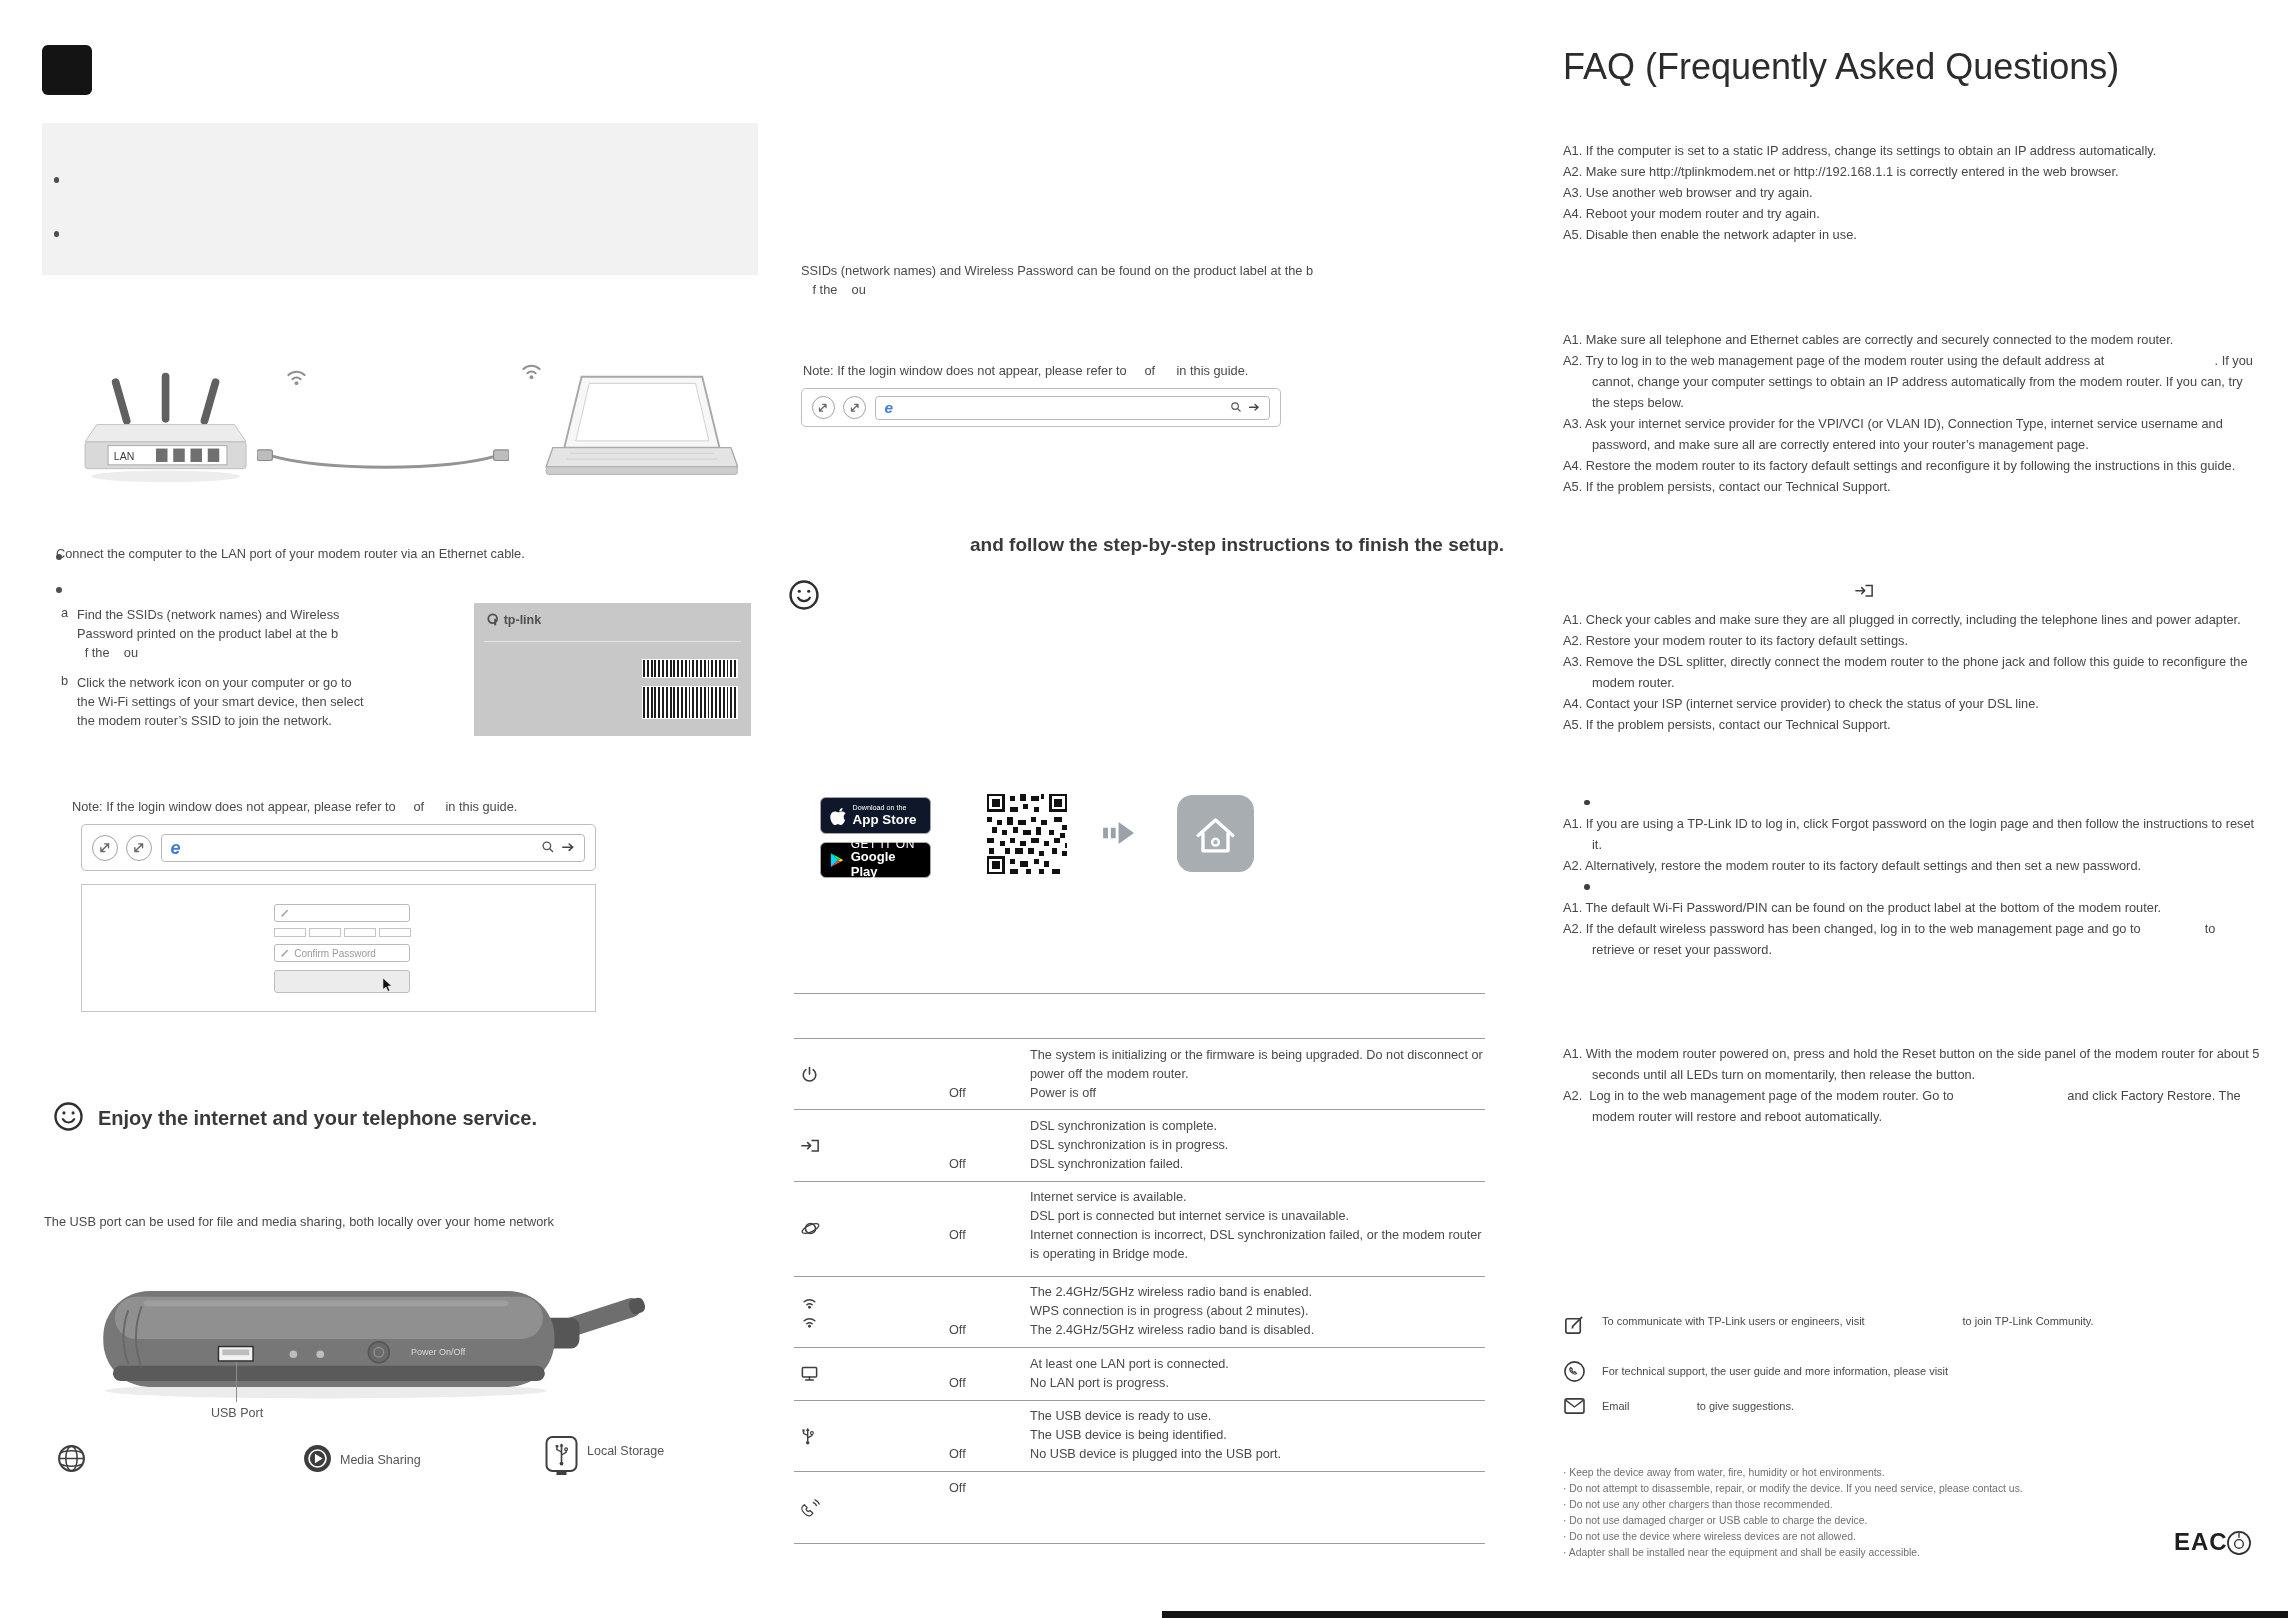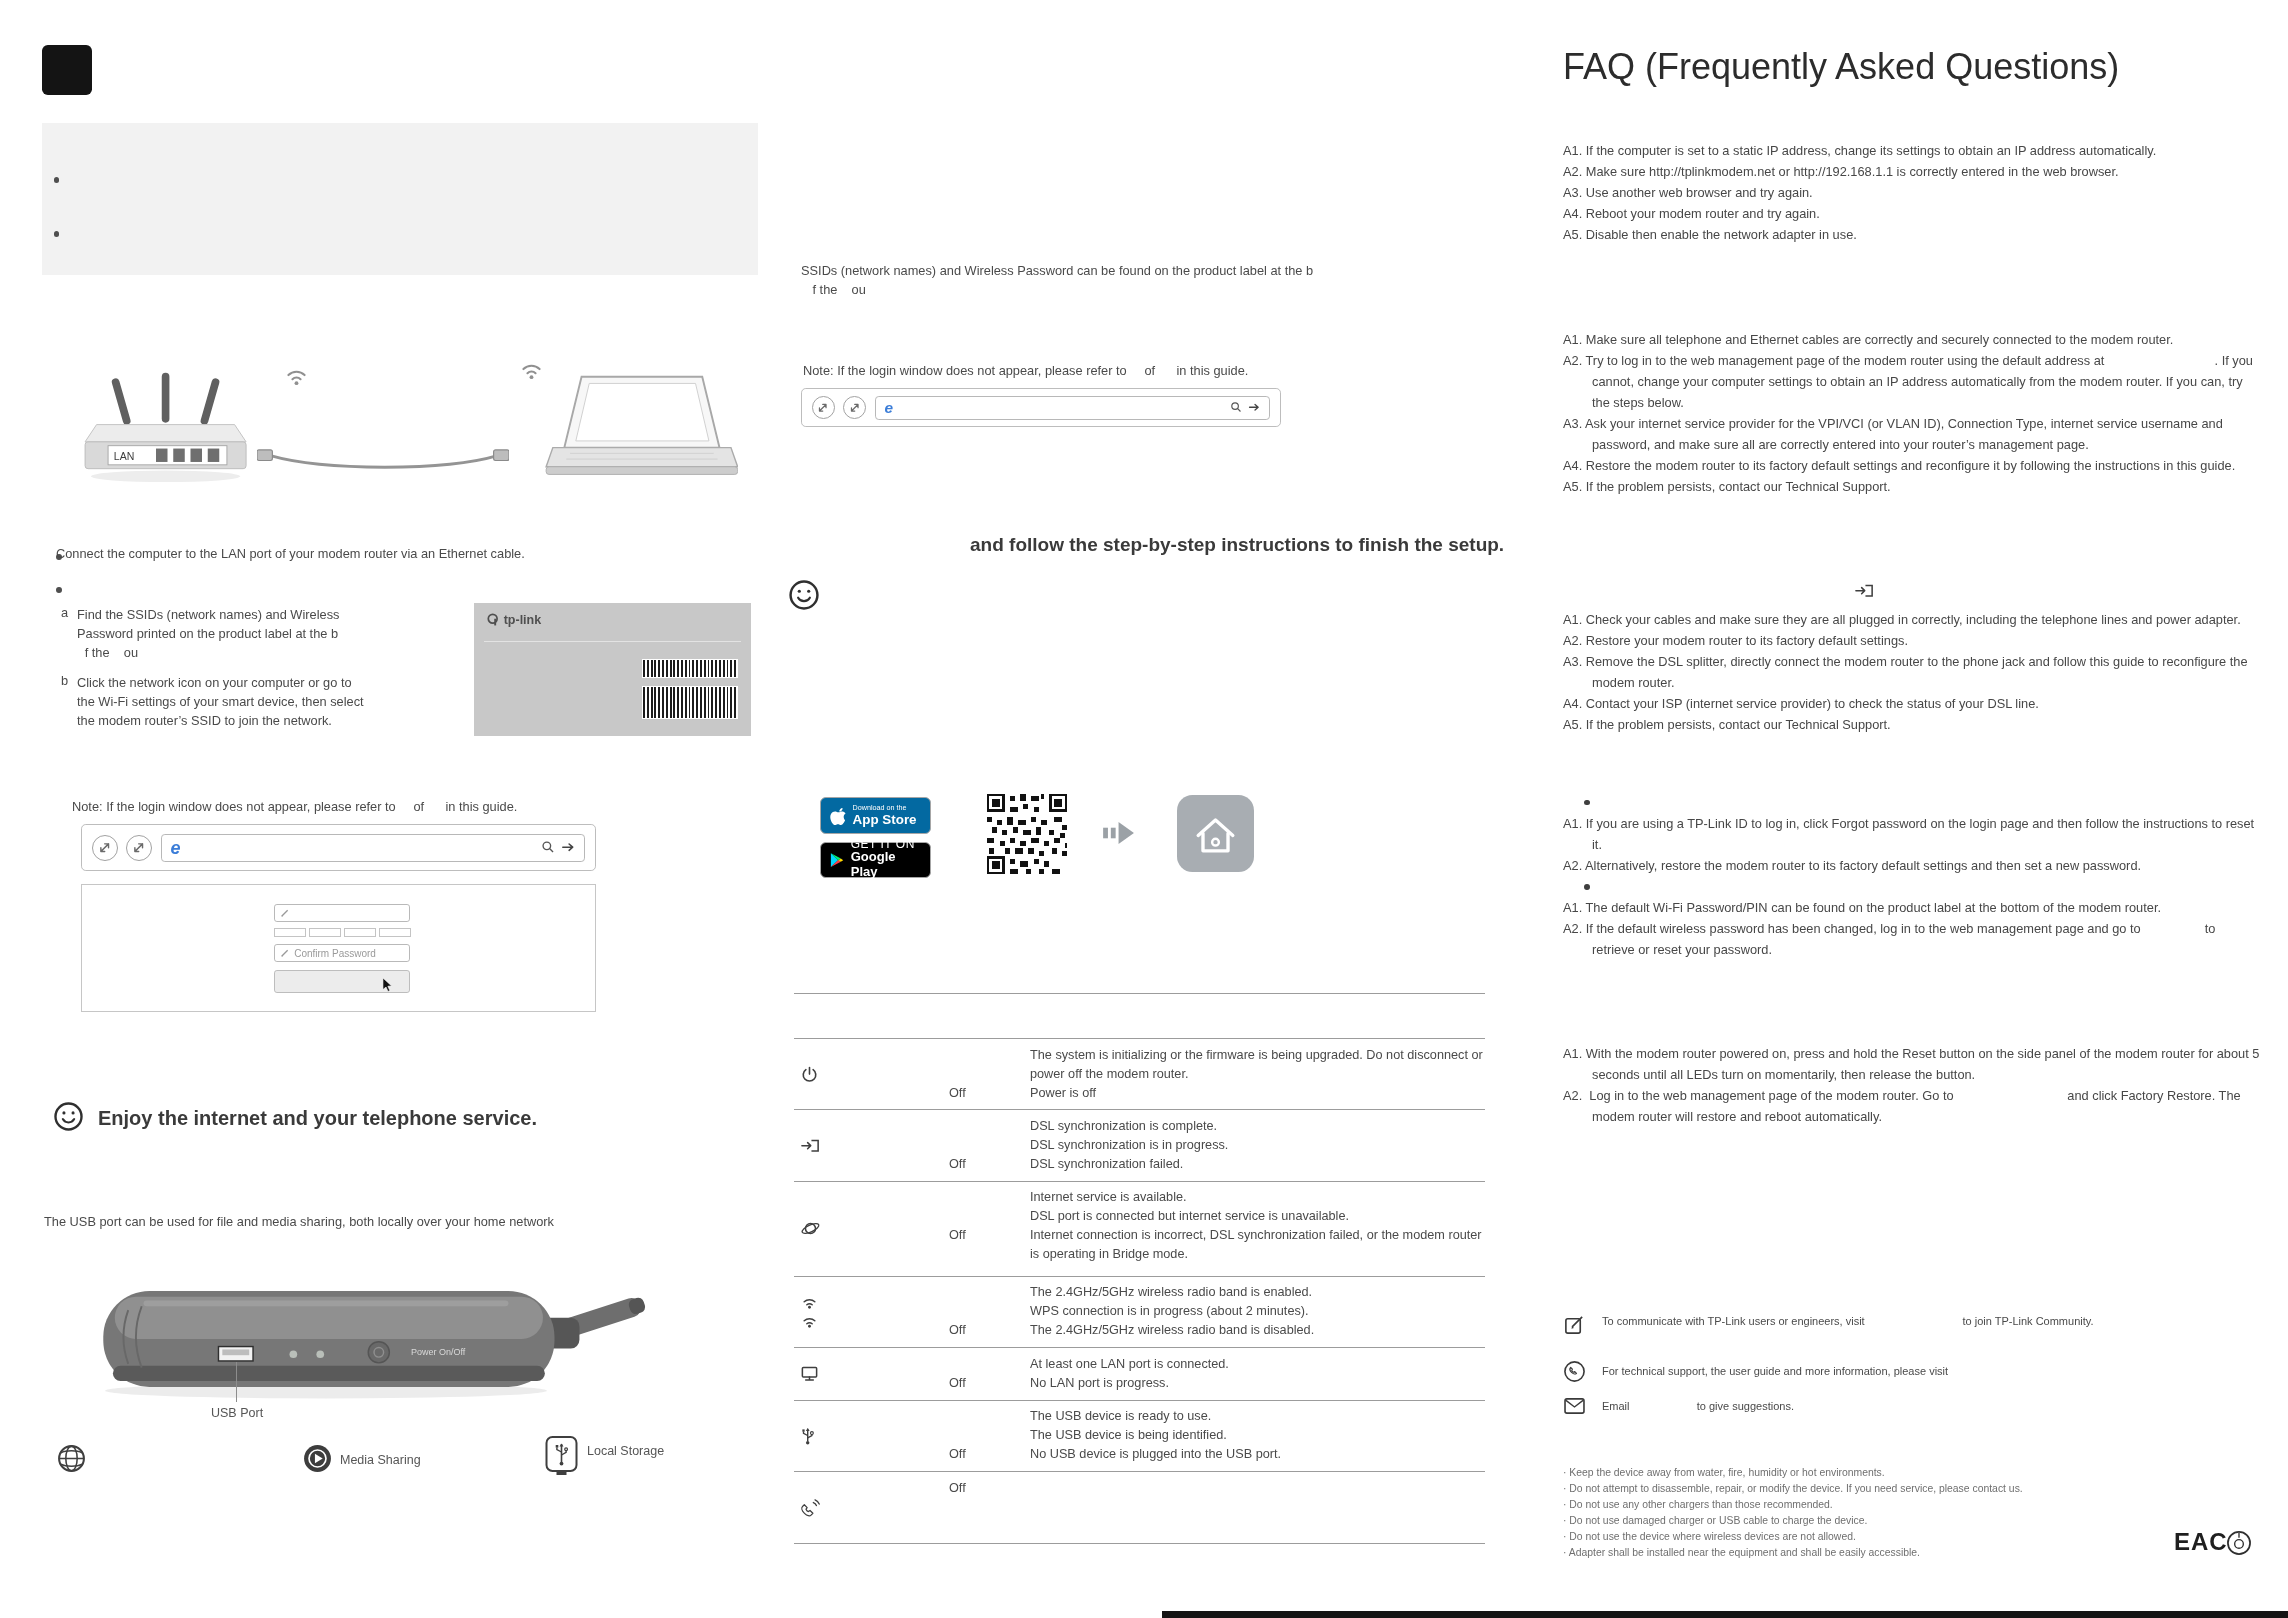--- a/index.html
+++ b/index.html
@@ -279,21 +279,21 @@
 
   <div class="abs b" style="left:970px;top:534px;font-size:19px;color:#3a3a3a;">and follow the step-by-step instructions to finish the setup.</div>
 
   <svg class="abs" style="left:788px;top:579px;" width="32" height="32" viewBox="0 0 30 30">
     <circle cx="15" cy="15" r="12.6" stroke="#2f2f2f" stroke-width="2.3" fill="none"></circle>
     <circle cx="10.6" cy="11.5" r="1.5" fill="#2f2f2f"></circle>
       <circle cx="19.4" cy="11.5" r="1.5" fill="#2f2f2f"></circle>
     <path d="M9.5,17.5 a6.3,6.3 0 0 0 11,0" stroke="#2f2f2f" stroke-width="2" fill="none" stroke-linecap="round"></path>
   </svg>
 
-  <div class="abs" style="left:820px;top:797px;width:111px;height:37px;background:#0369a1;border:1px solid #a6a6a6;border-radius:5.8px;display:flex;align-items:center;padding:0 8.6px;gap:6.7px;color:#fff;">
+  <div class="abs" style="left:820px;top:797px;width:111px;height:37px;background:#0f172a;border:1px solid #a6a6a6;border-radius:5.8px;display:flex;align-items:center;padding:0 8.6px;gap:6.7px;color:#fff;">
     <svg width="16.3" height="19" viewBox="0 0 17 20">
       <path fill="#fff" d="M13.1,2.2c0.1,1-0.3,1.9-0.9,2.6c-0.6,0.7-1.6,1.2-2.5,1.1C9.6,5,10,4,10.6,3.3C11.2,2.6,12.2,2.2,13.1,2.2z M15.8,15.1c-0.4,1-0.6,1.4-1.2,2.3c-0.8,1.2-1.9,2.6-3.2,2.6c-1.2,0-1.5-0.8-3.1-0.8c-1.6,0-2,0.8-3.1,0.8c-1.4,0-2.4-1.3-3.2-2.5C-0.1,14.1-0.3,10.2,1.1,8.2c1-1.5,2.6-2.3,4.1-2.3c1.5,0,2.5,0.8,3.7,0.8c1.2,0,1.9-0.8,3.7-0.8c1.3,0,2.7,0.7,3.7,1.9C13.5,9.5,14,13.3,15.8,15.1z"></path>
     </svg>
     <div>
       <div style="font-size:7.2px;line-height:8.6px;">Download on the</div>
       <div style="font-size:13.4px;line-height:15.4px;font-weight:bold;">App Store</div>
     </div>
   </div>
 
   <div class="abs" style="left:820px;top:842px;width:111px;height:36px;background:#000;border:1px solid #a6a6a6;border-radius:5.8px;display:flex;align-items:center;padding:0 8.6px;gap:6.7px;color:#fff;">

